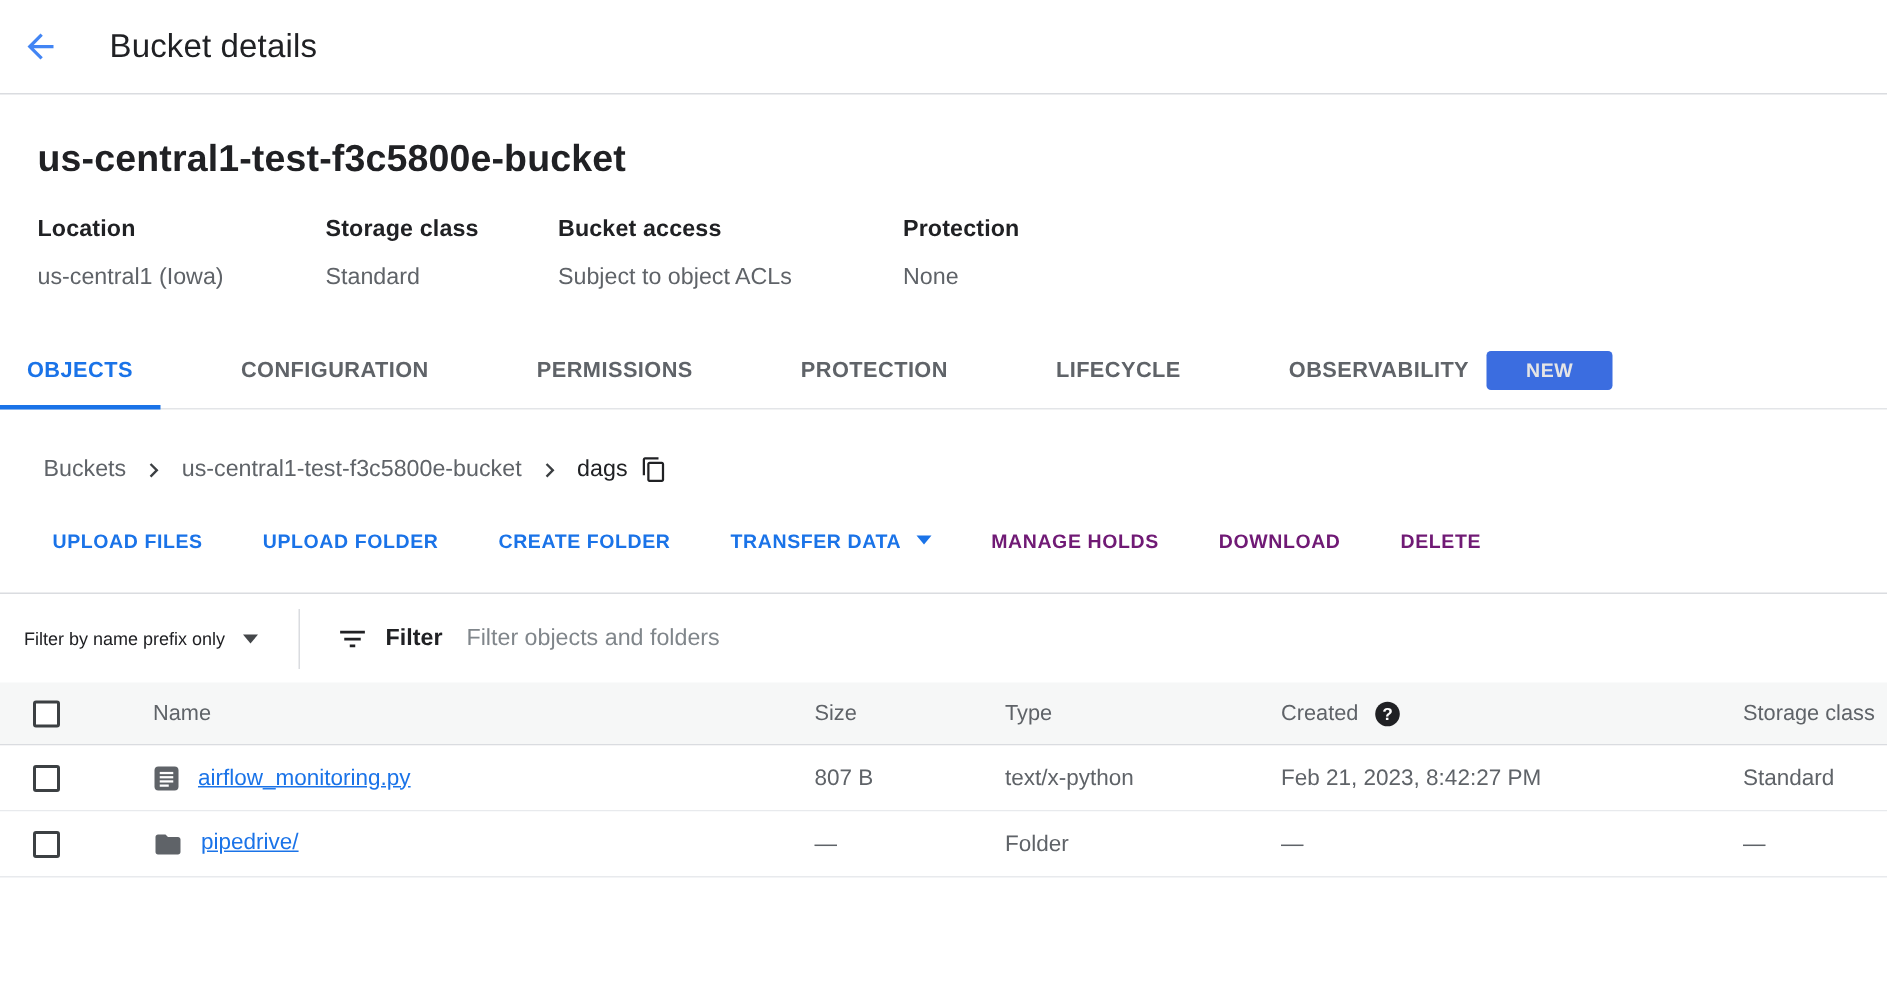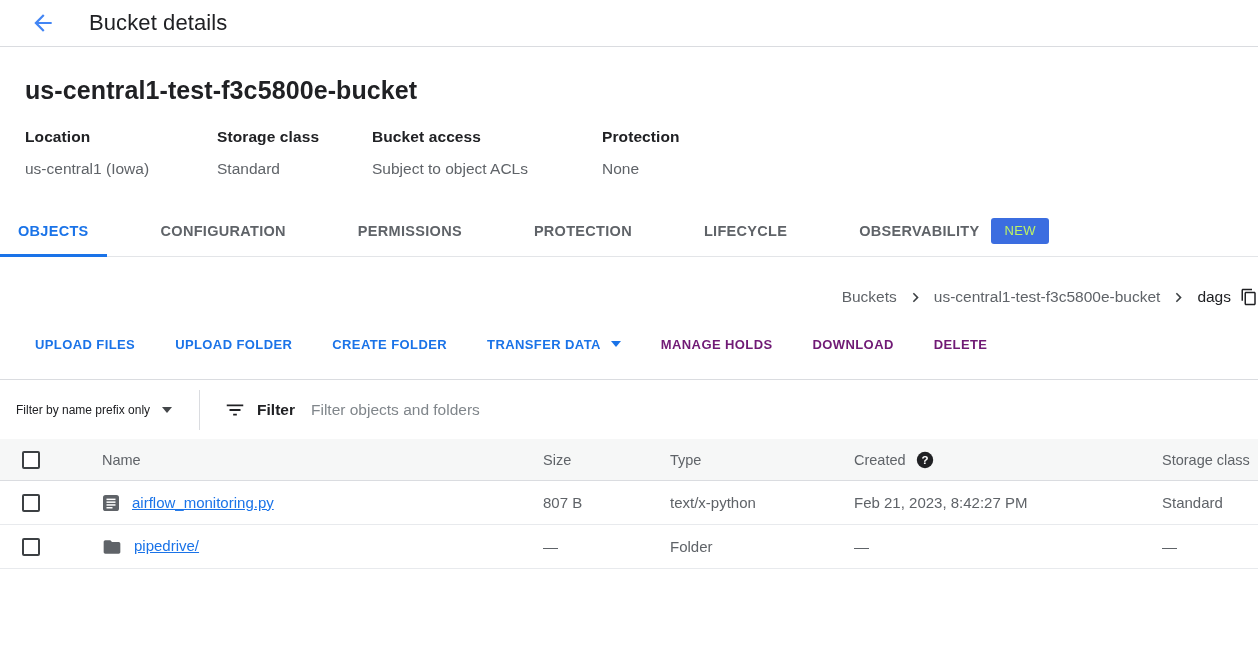--- a/index.html
+++ b/index.html
@@ -4,22 +4,22 @@
 <style>
   * { margin:0; padding:0; box-sizing:border-box; }
   html,body { background:#fff; }
   body {
     width:1258px; height:670px; overflow:hidden;
     font-family:"Liberation Sans","DejaVu Sans",sans-serif;
     color:#202124;
   }
   
   .topbar {
-    height:47px; display:flex; align-items:center;
-    padding-left:30px; border-bottom:1px solid #dadce0; background:#fff;
+    height:63px; display:flex; align-items:center;
+    padding-left:14px; border-bottom:1px solid #dadce0; background:#fff;
   }
   .back-btn { width:26px; height:26px; cursor:pointer; display:flex; align-items:center; justify-content:center; }
   .topbar-title { font-size:22px; font-weight:500; margin-left:33px; letter-spacing:.1px; }
 
   
   .bucket-name { font-size:25px; font-weight:700; letter-spacing:.1px; padding-left:25px; margin-top:29px; }
   .meta-row { display:flex; padding-left:25px; margin-top:23px; }
   .meta-col { padding-right:10px; }
   .meta-col.c0 { width:192px; } .meta-col.c1 { width:155px; } .meta-col.c2 { width:230px; }
   .meta-label { font-size:15.5px; font-weight:700; letter-spacing:.1px; }
@@ -27,26 +27,26 @@
 
   
   .tabs { display:flex; margin-top:30px; border-bottom:1px solid #e3e5e8; height:49px; }
   .tab {
     display:flex; align-items:center; padding:0 18px; margin-right:36px; cursor:pointer;
     font-size:14.5px; font-weight:700; letter-spacing:.3px; color:#5f6368;
     border-bottom:3px solid transparent; height:49px; white-space:nowrap;
   }
   .tab.active { color:#1a73e8; border-bottom-color:#1a73e8; }
   .badge-new {
-    background:#3b6de0; color:#bef264; font-size:13px; font-weight:400; letter-spacing:.4px;
-    padding:5px 13px 6px; border-radius:3px; margin-left:12px;
-  }
-
-  
-  .breadcrumb { display:flex; align-items:center; padding-left:29px; margin-top:27px; height:26px;justify-content:flex-end; }
+    background:#3b6de0; color:#e5e5e5; font-size:13px; font-weight:700; letter-spacing:.4px;
+    padding:5px 26px 6px; border-radius:3px; margin-left:12px;
+  }
+
+  
+  .breadcrumb { display:flex; align-items:center; padding-left:29px; margin-top:27px; height:26px; }
   .crumb { font-size:15.5px; color:#5f6368; }
   .crumb.link { cursor:pointer; }
   .crumb.current { color:#202124; }
   .crumb-sep { margin:0 9px; display:flex; align-items:center; }
   .copy-btn { margin-left:9px; cursor:pointer; display:flex; align-items:center; }
 
   
   .actions { display:flex; align-items:center; padding-left:15px; margin-top:13px; height:42px; margin-bottom:14px; }
   .action-btn {
     display:flex; align-items:center; padding:0 20px; height:38px; cursor:pointer; white-space:nowrap;

